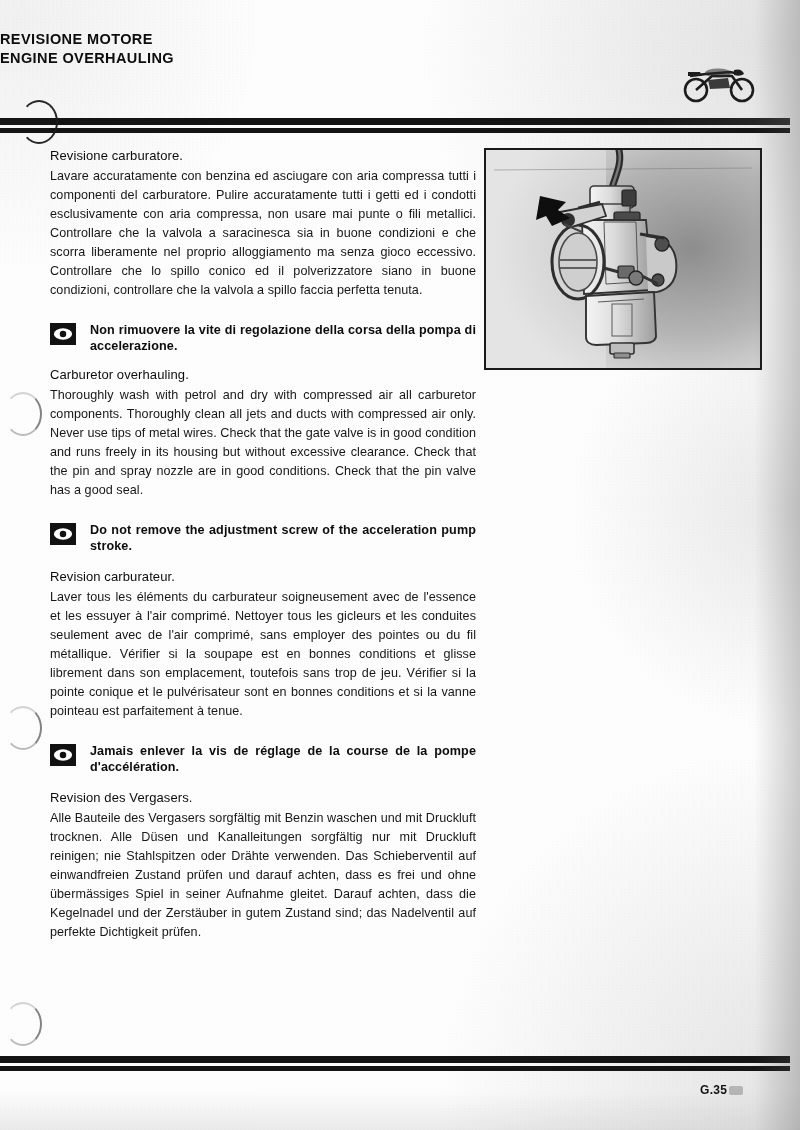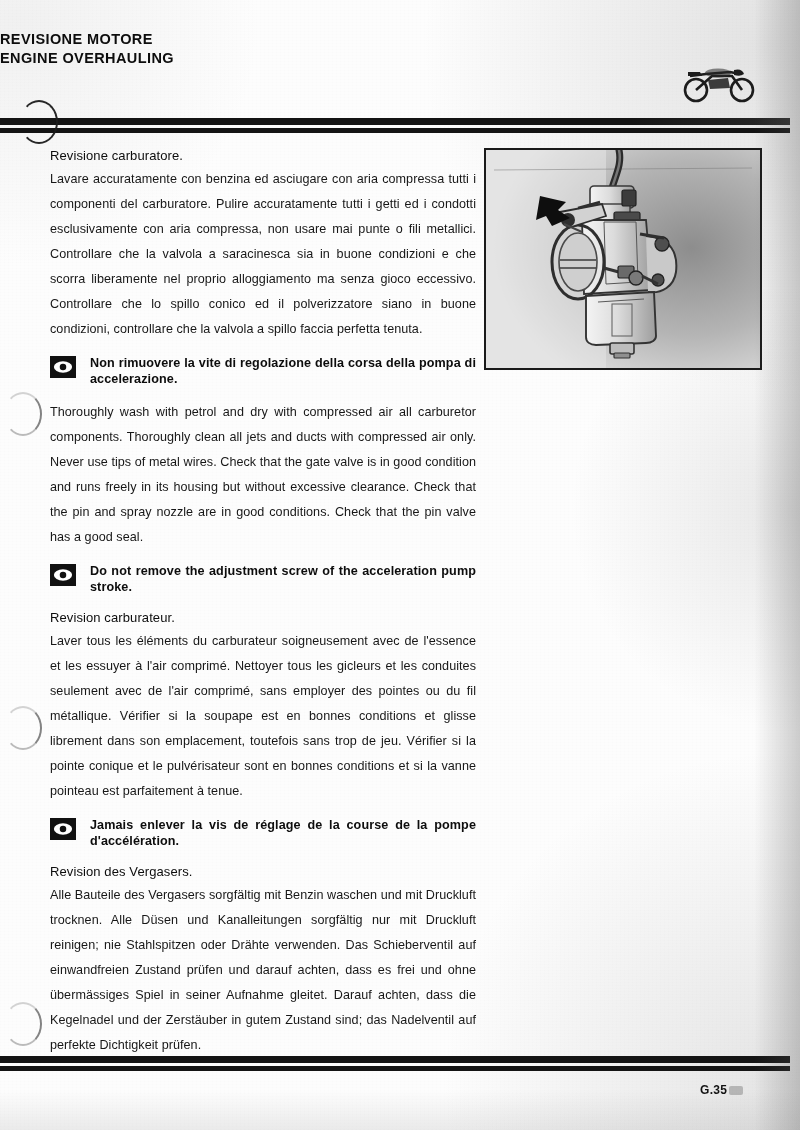--- a/index.html
+++ b/index.html
@@ -94,33 +94,33 @@
   h2.sec{
     font-size:13px;
     font-weight:normal;
     margin:0 0 4px 0;
     letter-spacing:.1px;
     color:#0d0d0d;
   }
   p.body{
     margin:0;
     font-size:12.6px;
-    line-height:25px;
+    line-height:19px;
     text-align:justify;
     color:#171717;
     letter-spacing:.05px;
   }
   .block{margin-bottom:15px;}
   .block.first{margin-bottom:13px;}
 
   
   .note{
     display:flex;
     align-items:flex-start;
-    margin-top:13px;
+    margin-top:22px;
     margin-bottom:2px;
   }
   .eye{
     flex:0 0 auto;
     width:26px;height:22px;
     background:#111111;
     margin-right:14px;
     margin-top:1px;
     display:flex;align-items:center;justify-content:center;
   }
@@ -202,20 +202,21 @@
           <svg viewBox="0 0 26 22" width="24" height="20">
             <ellipse cx="13" cy="11" rx="10" ry="6.2" fill="#ffffff"></ellipse>
             <circle cx="13" cy="11" r="3.6" fill="#111111"></circle>
           </svg>
         </span>
         <span class="note-txt">Non rimuovere la vite di regolazione della corsa della pompa di accelerazione.</span>
       </div>
     </div>
 
     <div class="block">
+      <h2 class="sec">Carburetor overhauling.</h2>
       <p class="body">Thoroughly wash with petrol and dry with compressed air all carburetor components. Thoroughly clean all jets and ducts with compressed air only. Never use tips of metal wires. Check that the gate valve is in good condition and runs freely in its housing but without excessive clearance. Check that the pin and spray nozzle are in good conditions. Check that the pin valve has a good seal.</p>
       <div class="note">
         <span class="eye">
           <svg viewBox="0 0 26 22" width="24" height="20">
             <ellipse cx="13" cy="11" rx="10" ry="6.2" fill="#ffffff"></ellipse>
             <circle cx="13" cy="11" r="3.6" fill="#111111"></circle>
           </svg>
         </span>
         <span class="note-txt">Do not remove the adjustment screw of the acceleration pump stroke.</span>
       </div>

